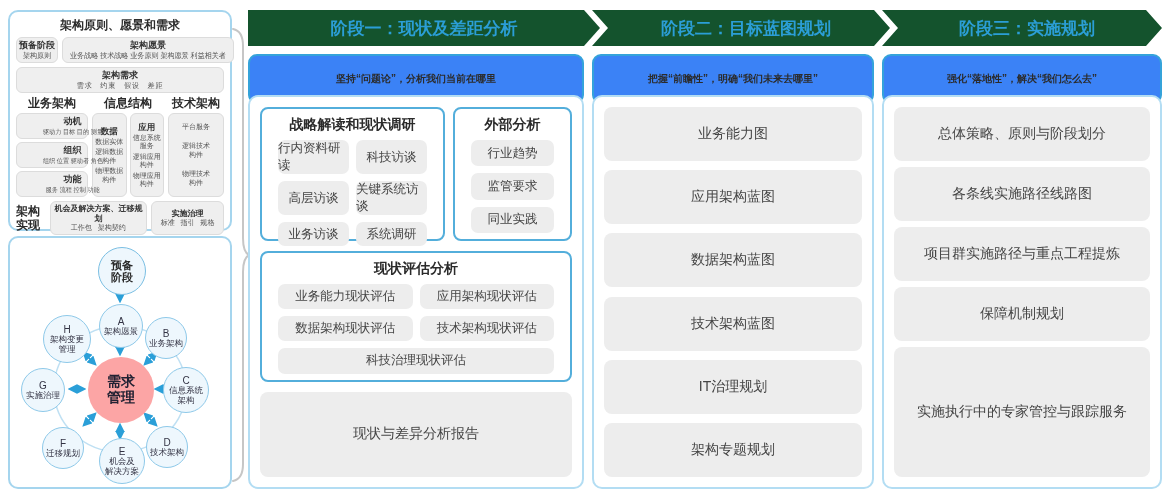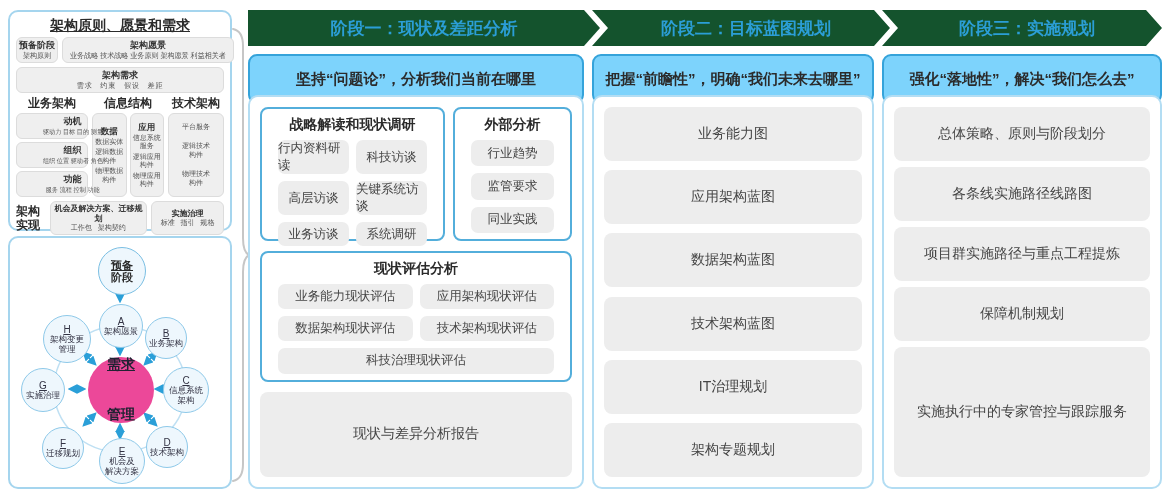--- a/index.html
+++ b/index.html
@@ -2,21 +2,21 @@
 <html><head>
 <meta charset="utf-8">
 <style>
   html,body{margin:0;padding:0;background:#fff;}
   #canvas{position:relative;width:1167px;height:499px;background:#fff;
           font-family:"Liberation Sans",sans-serif;color:#333;overflow:hidden;}
 
   
   .panel{position:absolute;background:#fff;border:2px solid #a5d5ee;border-radius:10px;box-sizing:border-box;}
   #lp-top{left:8px;top:10px;width:224px;height:221px;padding:5px 6px;display:flex;flex-direction:column;gap:4px;}
-  .lp-title{text-align:center;font-weight:bold;font-size:14px;color:#2b2b2b;line-height:16px;text-decoration:underline;}
+  .lp-title{text-align:center;font-weight:bold;font-size:12px;color:#2b2b2b;line-height:16px;}
   .g-box{background:#efefef;border:1px solid #dcdcdc;border-radius:6px;box-sizing:border-box;
          display:flex;flex-direction:column;align-items:center;justify-content:center;padding:2px 2px;}
   .b-t{font-weight:bold;font-size:9px;line-height:11px;color:#333;white-space:nowrap;}
   .b-s{font-size:7.5px;line-height:9px;color:#555;white-space:nowrap;transform:scaleX(.94);}
   .row1{display:flex;gap:4px;height:32px;}
   .row1 .prep{width:54px;}
   .row1 .vision{flex:1;}
   .row2{height:27px;}
   .row2 .b-s{letter-spacing:1px;word-spacing:5px;}
   .row3{display:flex;gap:4px;flex:1;}
@@ -39,24 +39,24 @@
   .impl-b1 .b-t,.impl-b2 .b-t{font-size:8px;line-height:9.5px;white-space:normal;text-align:center;}
   .impl-b1 .b-s,.impl-b2 .b-s{word-spacing:4px;}
 
   
   #lp-bottom{left:8px;top:236px;width:224px;height:253px;}
   #adm-svg{position:absolute;left:0;top:0;}
   .adm-node{position:absolute;border-radius:50%;background:#eef7fd;border:1px solid #8ec9e9;
             display:flex;flex-direction:column;align-items:center;justify-content:center;
             text-align:center;line-height:1.12;box-sizing:border-box;}
   .adm-node span{display:block;font-size:8.5px;color:#334;}
-  .adm-node span:first-child{font-size:10px;text-decoration:underline;}
+  .adm-node span:first-child{font-size:10px;}
   .n-prep{left:88px;top:9px;width:48px;height:48px;border-color:#7bbfe3;}
   .n-prep span{font-weight:bold;font-size:11px !important;color:#2b2b2b;}
-  .n-center{left:78px;top:119px;width:66px;height:66px;background:#ec4899;border:none;justify-content:space-between;}
+  .n-center{left:78px;top:119px;width:66px;height:66px;background:#fca5a5;border:none;}
   .n-center span{font-weight:bold;font-size:14px !important;color:#223;}
   .n-a{left:89px;top:66px;width:44px;height:44px;}
   .n-b{left:135px;top:79px;width:42px;height:42px;}
   .n-c{left:153px;top:129px;width:46px;height:46px;}
   .n-d{left:136px;top:188px;width:42px;height:42px;}
   .n-e{left:89px;top:200px;width:46px;height:46px;}
   .n-f{left:32px;top:189px;width:42px;height:42px;}
   .n-g{left:11px;top:130px;width:44px;height:44px;}
   .n-h{left:33px;top:77px;width:48px;height:48px;}
 
@@ -66,22 +66,22 @@
   
   .band{position:absolute;top:10px;height:36px;background:#14532d;
         display:flex;align-items:center;justify-content:center;
         font-weight:bold;font-size:17px;color:#2b9ed6;box-sizing:border-box;}
   .band-first{clip-path:polygon(0 0,calc(100% - 16px) 0,100% 50%,calc(100% - 16px) 100%,0 100%);}
   .band-next{clip-path:polygon(0 0,calc(100% - 16px) 0,100% 50%,calc(100% - 16px) 100%,0 100%,16px 50%);padding-left:10px;}
   #band1{left:248px;width:352px;}
   #band2{left:592px;width:298px;}
   #band3{left:882px;width:280px;}
 
-  .subtitle{position:absolute;top:54px;height:50px;background:#7dd3fc;border:2px solid #35a3da;border-radius:9px;
-            display:flex;align-items:center;justify-content:center;font-weight:bold;font-size:15px;color:#2b2b2b;
+  .subtitle{position:absolute;top:54px;height:50px;background:#3b82f6;border:2px solid #35a3da;border-radius:9px;
+            display:flex;align-items:center;justify-content:center;font-weight:bold;font-size:10px;color:#2b2b2b;
             box-sizing:border-box;}
   #sub1{left:248px;width:336px;}
   #sub2{left:592px;width:282px;}
   #sub3{left:882px;width:280px;}
 
   .content{position:absolute;top:95px;height:394px;background:#fff;border:2px solid #b3ddf3;border-radius:10px;
            box-sizing:border-box;padding:10px;}
   #cont1{left:248px;width:336px;display:flex;flex-direction:column;gap:10px;}
   #cont2{left:592px;width:282px;display:flex;flex-direction:column;justify-content:space-between;}
   #cont3{left:882px;width:280px;display:flex;flex-direction:column;justify-content:space-between;}

